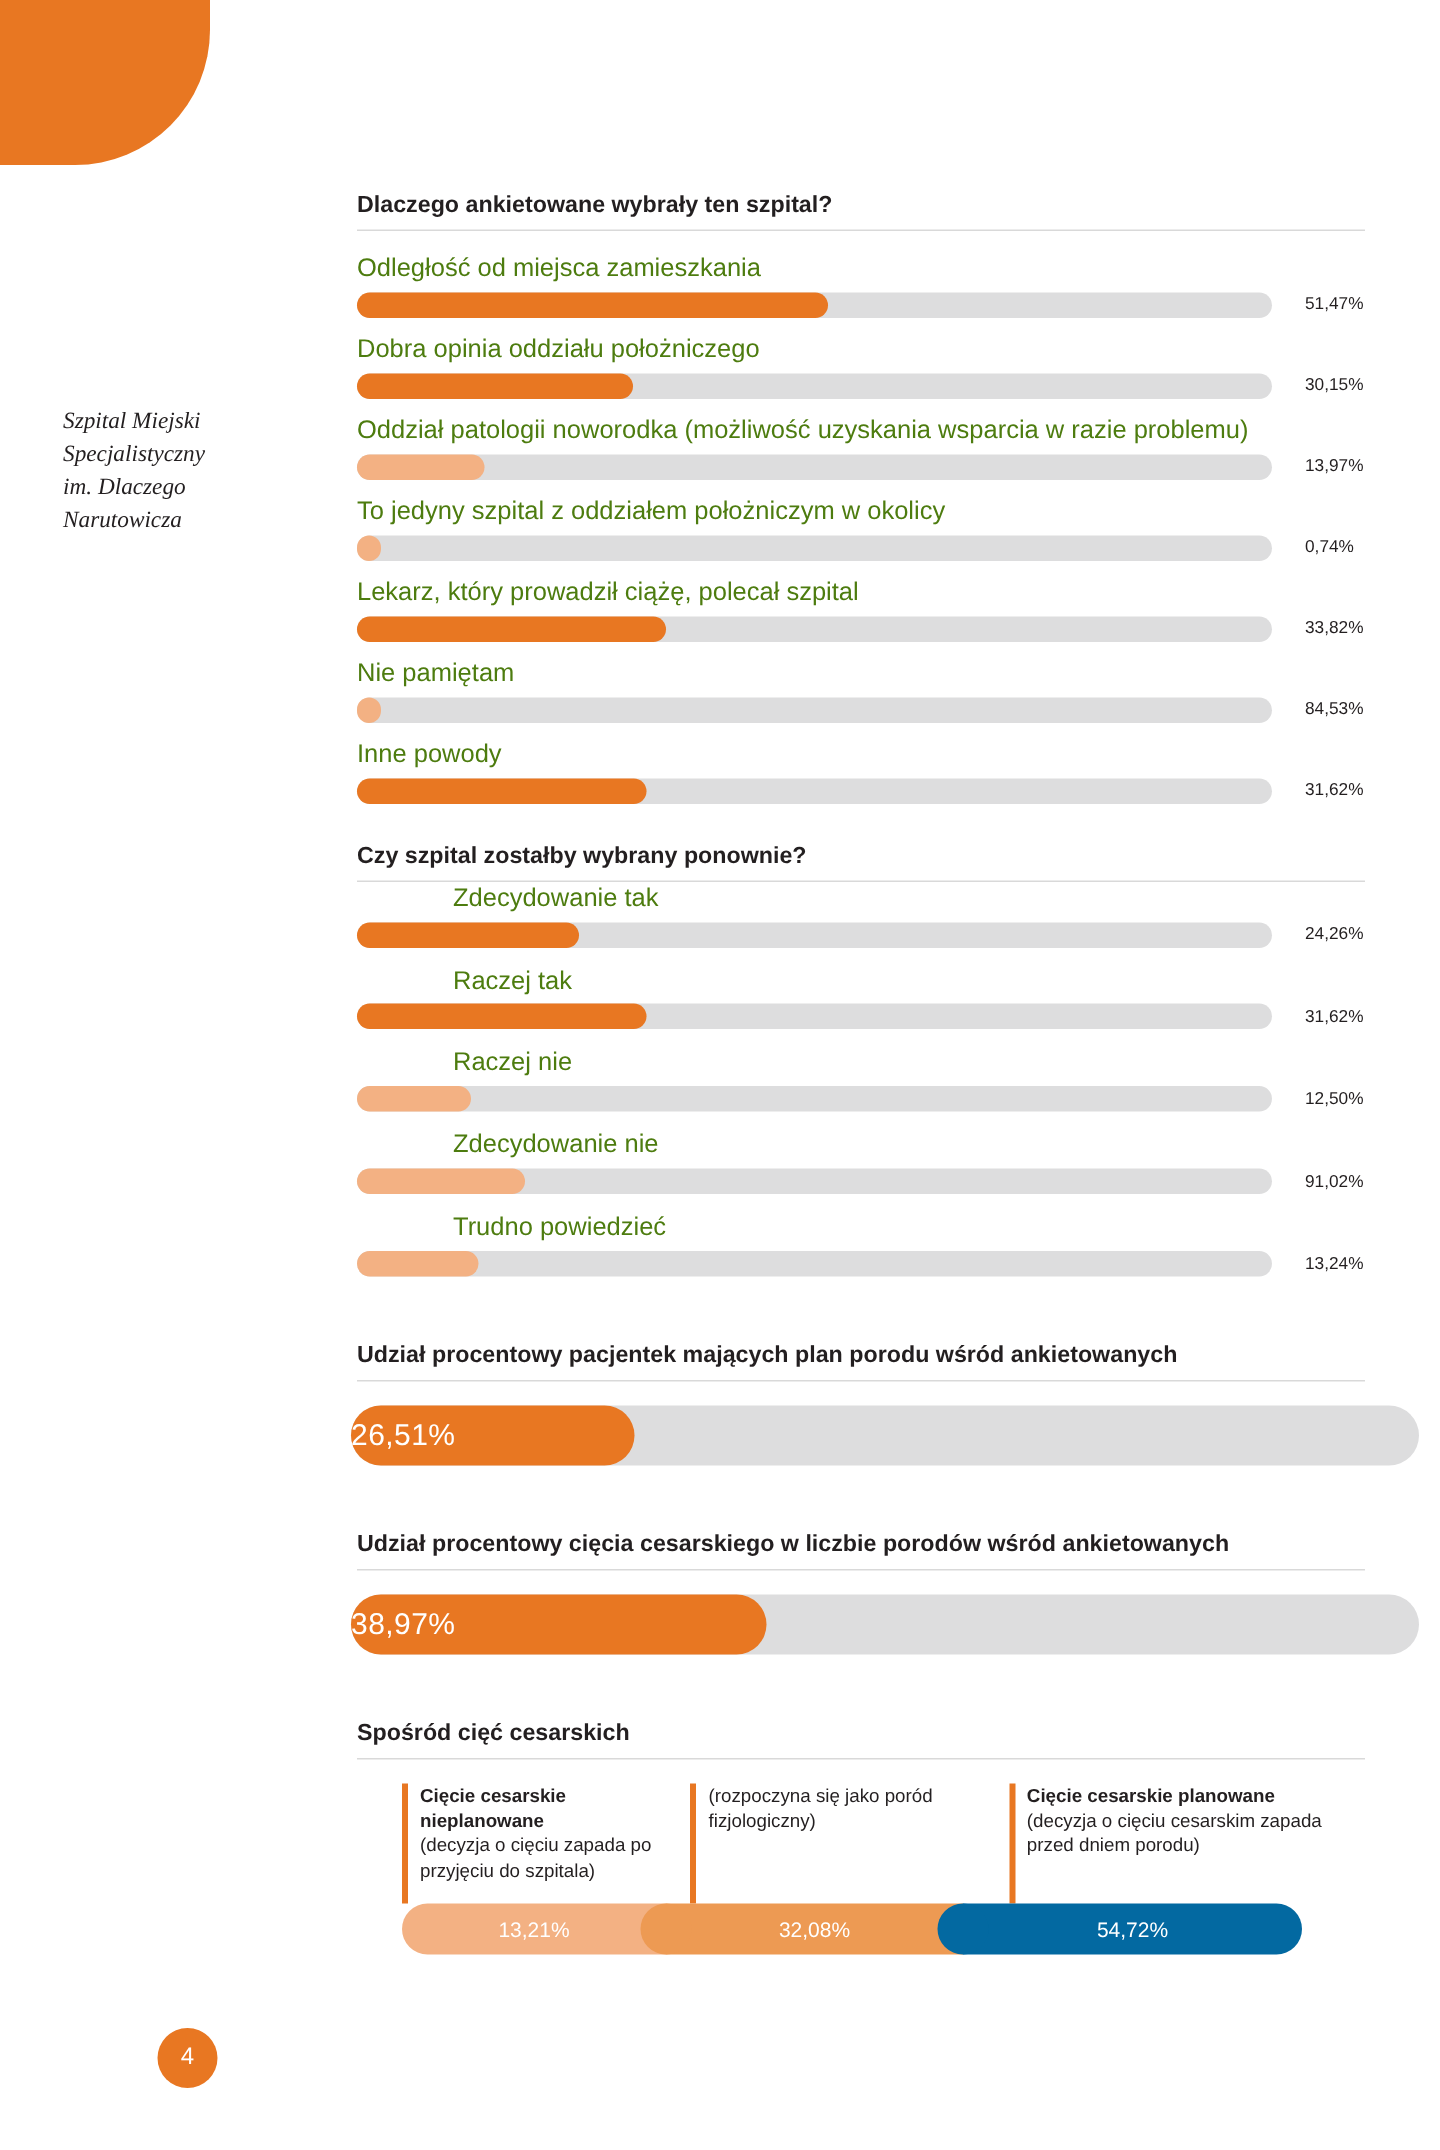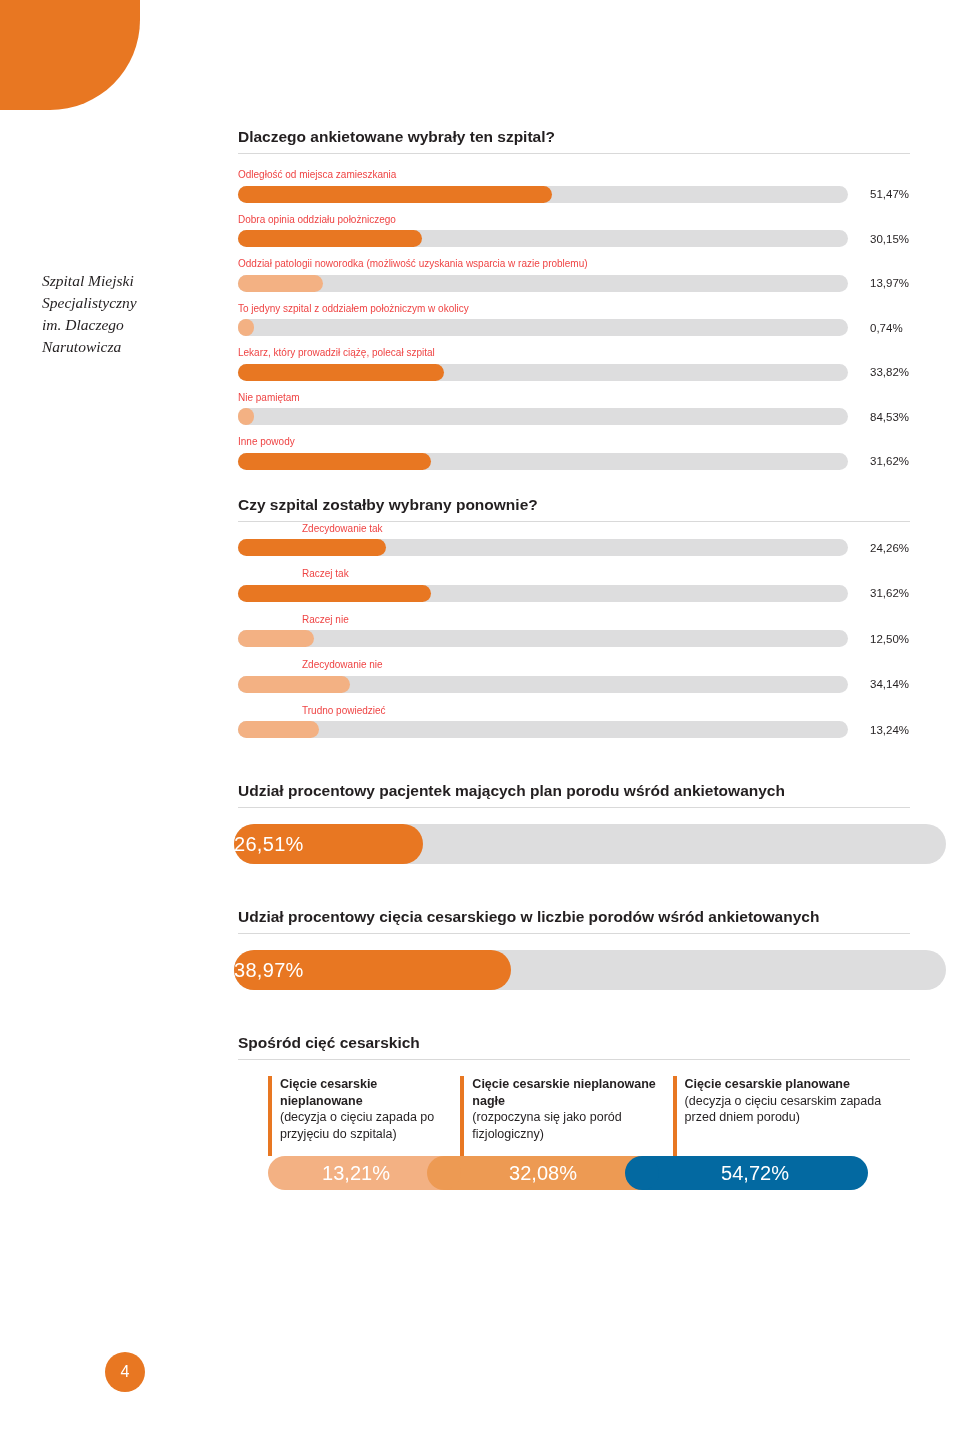--- a/index.html
+++ b/index.html
@@ -68,22 +68,22 @@
   }
 
   
   .bars {
     margin-top: 14px;
   }
   .bar-row {
     margin-bottom: 10px;
   }
   .bar-label {
-    font-size: 10px;
-    color: #ef4444;
+    font-size: 17px;
+    color: #4d7c0f;
     line-height: 1.35;
     margin-bottom: 4px;
   }
   .bar-track-wrap {
     display: flex;
     align-items: center;
   }
   .bar-track {
     position: relative;
     height: 17px;
@@ -181,21 +181,21 @@
     margin-top: 14px;
     margin-left: 30px;
     height: 34px;
   }
   .cs-seg {
     height: 34px;
     display: flex;
     align-items: center;
     justify-content: center;
     color: #ffffff;
-    font-size: 20px;
+    font-size: 14px;
     position: relative;
   }
   .cs-seg.s1 { background: #f3b183; border-radius: 17px 0 0 17px; }
   .cs-seg.s2 { background: #ed9a53; }
   .cs-seg.s3 { background: #0369a1; border-radius: 0 17px 17px 0; }
   .cs-seg.s2::before, .cs-seg.s3::before {
     content: "";
     position: absolute;
     left: -17px;
     top: 0;
@@ -340,21 +340,21 @@
             </div>
             <div class="bar-value">12,50%</div>
           </div>
         </div>
         <div class="bar-row">
           <div class="bar-label">Zdecydowanie nie</div>
           <div class="bar-track-wrap">
             <div class="bar-track">
               <div class="bar-fill" style="width: 18.38%; background: rgb(243, 177, 131);"></div>
             </div>
-            <div class="bar-value">34,14%</div>
+            <div class="bar-value">91,02%</div>
           </div>
         </div>
         <div class="bar-row">
           <div class="bar-label">Trudno powiedzieć</div>
           <div class="bar-track-wrap">
             <div class="bar-track">
               <div class="bar-fill" style="width: 13.24%; background: rgb(243, 177, 131);"></div>
             </div>
             <div class="bar-value">13,24%</div>
           </div>
@@ -390,21 +390,20 @@
     <div class="section-title">Spośród cięć cesarskich</div>
     <div class="rule"></div>
     <div class="cs-cols" id="cs-cols">
         <div class="cs-col" style="width: 200px;">
           <div class="bar-mark"></div>
           <div class="t1">Cięcie cesarskie nieplanowane</div>
           <div class="t2">(decyzja o cięciu zapada po przyjęciu do szpitala)</div>
         </div>
         <div class="cs-col" style="width: 222px;">
           <div class="bar-mark"></div>
-          <div class="t1">Cięcie cesarskie nieplanowane nagłe</div>
           <div class="t2">(rozpoczyna się jako poród fizjologiczny)</div>
         </div>
         <div class="cs-col" style="width: 250px;">
           <div class="bar-mark"></div>
           <div class="t1">Cięcie cesarskie planowane</div>
           <div class="t2">(decyzja o cięciu cesarskim zapada przed dniem porodu)</div>
         </div>
       </div>
     <div class="cs-bar" id="cs-bar">
         <div class="cs-seg s1" style="width: 176px;">

